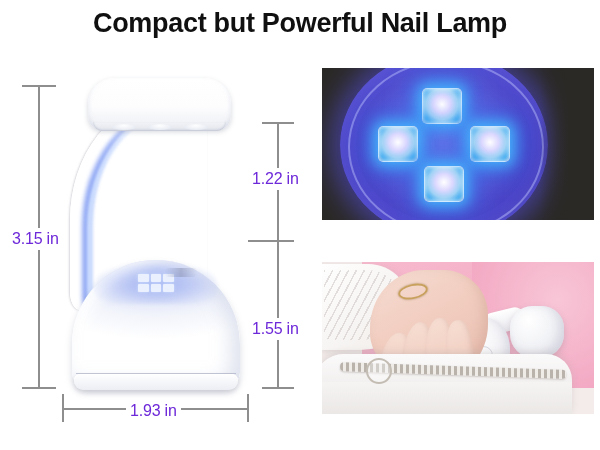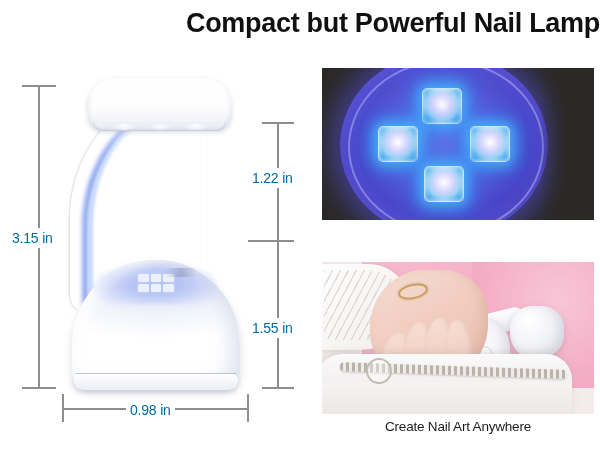--- a/index.html
+++ b/index.html
@@ -8,21 +8,21 @@
     background:#ffffff;
     font-family:"Liberation Sans", sans-serif;
     overflow:hidden;
     position:relative;
   }
   .stage{position:absolute;inset:0;}
 
   
   .title{
     position:absolute;left:0;top:8px;width:600px;
-    text-align:right;
+    text-align:center;
     font-size:27px;font-weight:700;color:#101010;
     letter-spacing:-0.3px;
   }
 
   
   .product-panel{position:absolute;left:0;top:64px;width:318px;height:386px;}
 
   
   .lamp{position:absolute;left:60px;top:14px;width:180px;height:330px;}
 
@@ -116,21 +116,21 @@
 
   
   .dim-line{position:absolute;background:#8e8e8e;}
   .v-line{width:1.5px;}
   .h-line{height:1.5px;}
   .tick-h{height:1.5px;background:#8e8e8e;position:absolute;}
   .tick-v{width:1.5px;background:#8e8e8e;position:absolute;}
 
   .dim-label{
     position:absolute;
-    font-size:14px;color:#0369a1;
+    font-size:16px;color:#6d28d9;
     background:#ffffff;
     padding:2px 4px;
     white-space:nowrap;
     letter-spacing:-0.2px;
   }
 
   
   .card{position:absolute;}
   .photo{
     position:relative;overflow:hidden;
@@ -324,21 +324,21 @@
 
     <div class="tick-h" style="left:248px;top:176px;width:46px;"></div>
 
     <div class="dim-line v-line" style="left:277px;top:176px;height:148px;"></div>
     <div class="tick-h" style="left:262px;top:323px;width:32px;"></div>
     <div class="dim-label" style="left:248px;top:254px;">1.55 in</div>
 
     <div class="dim-line h-line" style="left:62px;top:344px;width:186px;"></div>
     <div class="tick-v" style="left:62px;top:330px;height:28px;"></div>
     <div class="tick-v" style="left:247px;top:330px;height:28px;"></div>
-    <div class="dim-label" style="left:126px;top:336px;">0.98 in</div>
+    <div class="dim-label" style="left:126px;top:336px;">1.93 in</div>
   </div>
 
   <div class="card" style="left:322px;top:68px;width:272px;">
     <div class="photo led-photo">
       <div class="led-disc"></div>
       <div class="led-plate"></div>
       <div class="led-ring"></div>
       <div class="led top"></div>
       <div class="led left"></div>
       <div class="led right"></div>
@@ -368,18 +368,15 @@
       <div class="hp-nail n2"></div>
       <div class="hp-nail n3"></div>
       <div class="hp-nail n4"></div>
       <div class="hp-ring"></div>
 
       <div class="hp-bag"></div>
       <div class="hp-bag-panel"></div>
       <div class="hp-zipper"></div>
       <div class="hp-zip-pull"></div>
     </div>
-    <div class="caption">
-      <div>Create Nail Art Anywhere</div>
-    </div>
   </div>
 
 </div>
 
 </body></html>

